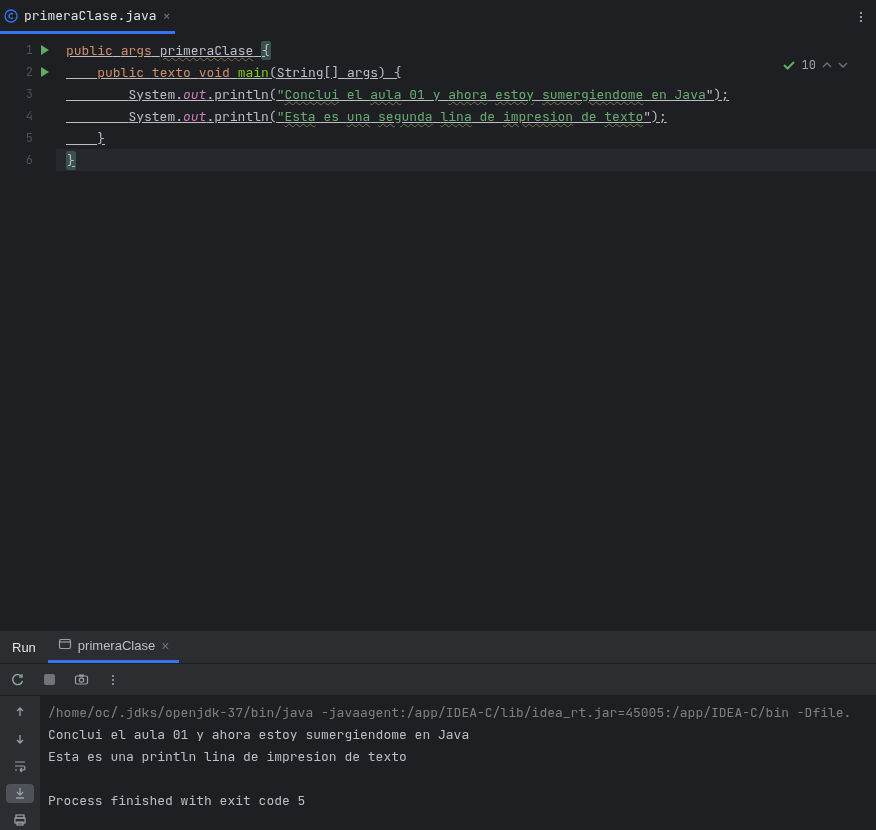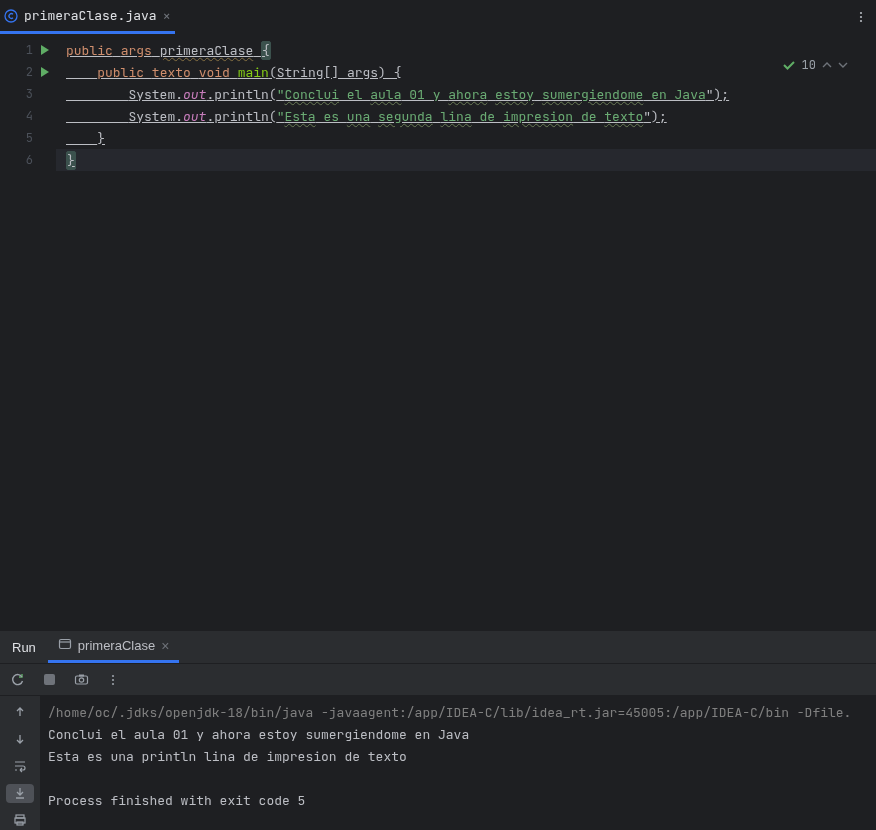--- a/index.html
+++ b/index.html
@@ -357,18 +357,18 @@
         </svg>
       </span>
     <span class="side-icon">
         <svg width="14" height="14" viewBox="0 0 14 14">
           <rect x="3" y="2" width="8" height="3" fill="none" stroke="currentColor" stroke-width="1.2"></rect>
           <rect x="2" y="5" width="10" height="5" fill="none" stroke="currentColor" stroke-width="1.2"></rect>
           <rect x="4" y="9" width="6" height="3" fill="none" stroke="currentColor" stroke-width="1.2"></rect>
         </svg>
       </span>
   </div>
-  <div class="console"><span class="cmd">/home/oc/.jdks/openjdk-18/bin/java -javaagent:/app/IDEA-C/lib/idea_rt.jar=45005:/app/IDEA-C/bin -Dfile.</span>
+  <div class="console"><span class="cmd">/home/oc/.jdks/openjdk-37/bin/java -javaagent:/app/IDEA-C/lib/idea_rt.jar=45005:/app/IDEA-C/bin -Dfile.</span>
 <span>Conclui el aula 01 y ahora estoy sumergiendome en Java</span>
 <span>Esta es una println lina de impresion de texto</span>
 <span></span>
 <span>Process finished with exit code 5</span></div>
 </div>
 
 </body></html>

